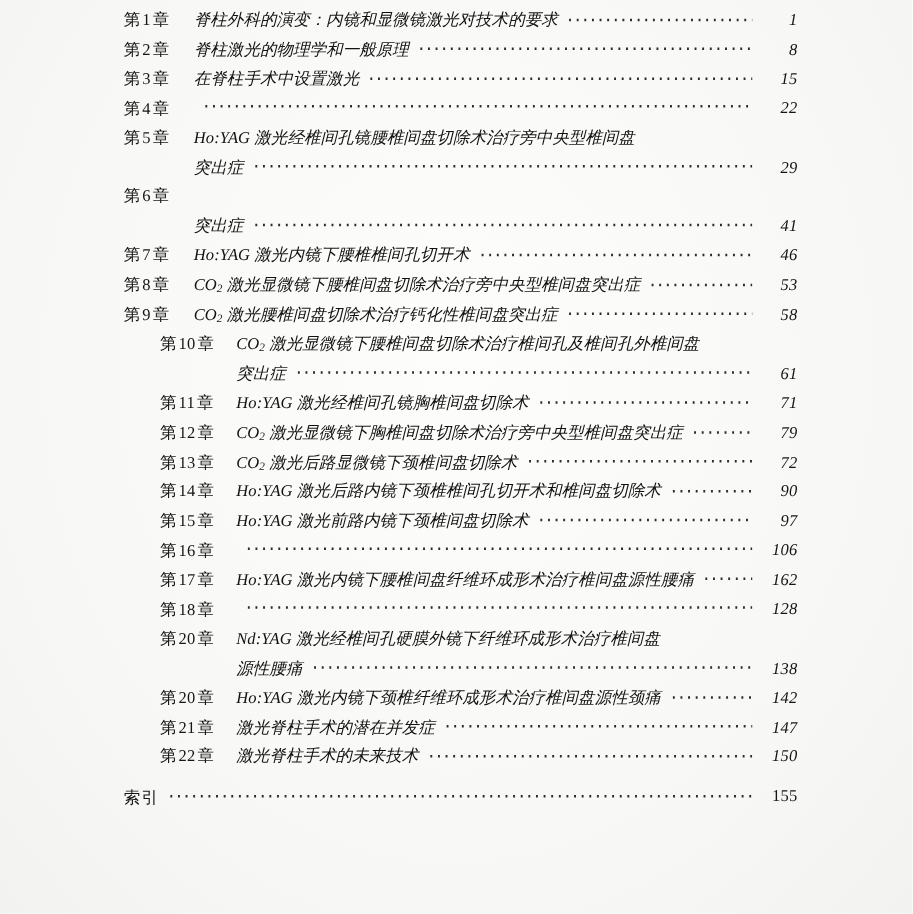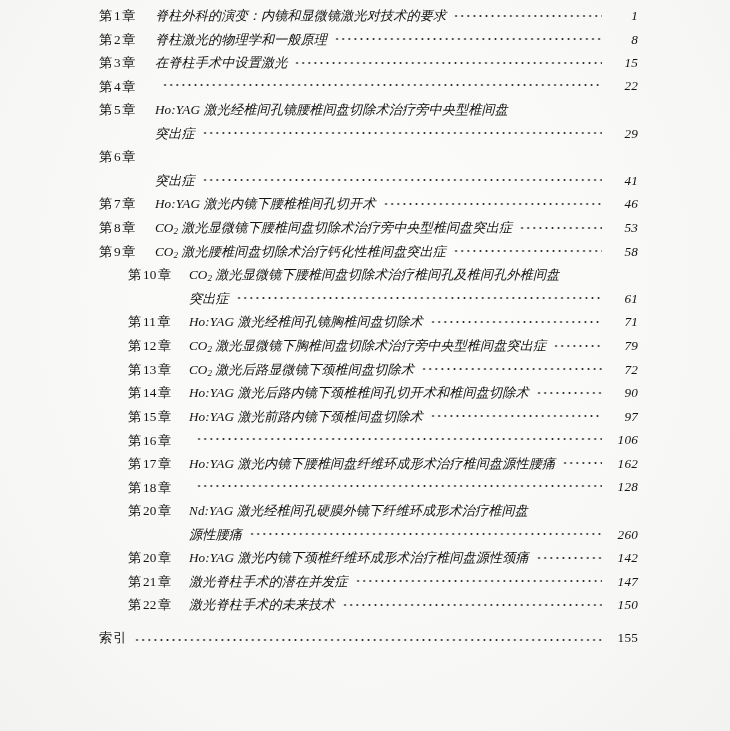--- a/index.html
+++ b/index.html
@@ -110,21 +110,21 @@
     letter-spacing: 0.2px;
   }
 
   
   .cont .ch-label { visibility: hidden; }
   .toc-row.nolead .pg { visibility: hidden; }
 
   
   .index-row {
     display: flex;
-    align-items: center;
+    align-items: flex-start;
     width: 100%;
     margin-top: 14.5px;
   }
   .index-label {
     flex: 0 0 auto;
     font-size: 13.2px;
     color: #141414;
     letter-spacing: 1px;
     white-space: nowrap;
   }
@@ -297,21 +297,21 @@
         <div class="ch-body">
           <div class="ch-title"><span class="lat">Nd:YAG</span> 激光经椎间孔硬膜外镜下纤维环成形术治疗椎间盘</div>
           <div class="pg"></div>
         </div>
       </div>
       <div class="toc-row wide cont">
         <div class="ch-label"></div>
         <div class="ch-body">
           <div class="ch-title">源性腰痛</div>
           <div class="leaders"></div>
-          <div class="pg">260</div>
+          <div class="pg">138</div>
         </div>
       </div>
       <div class="toc-row wide">
         <div class="ch-label">第<span class="num">20</span>章</div>
         <div class="ch-body">
           <div class="ch-title"><span class="lat">Ho:YAG</span> 激光内镜下颈椎纤维环成形术治疗椎间盘源性颈痛</div>
           <div class="leaders"></div>
           <div class="pg">142</div>
         </div>
       </div>

